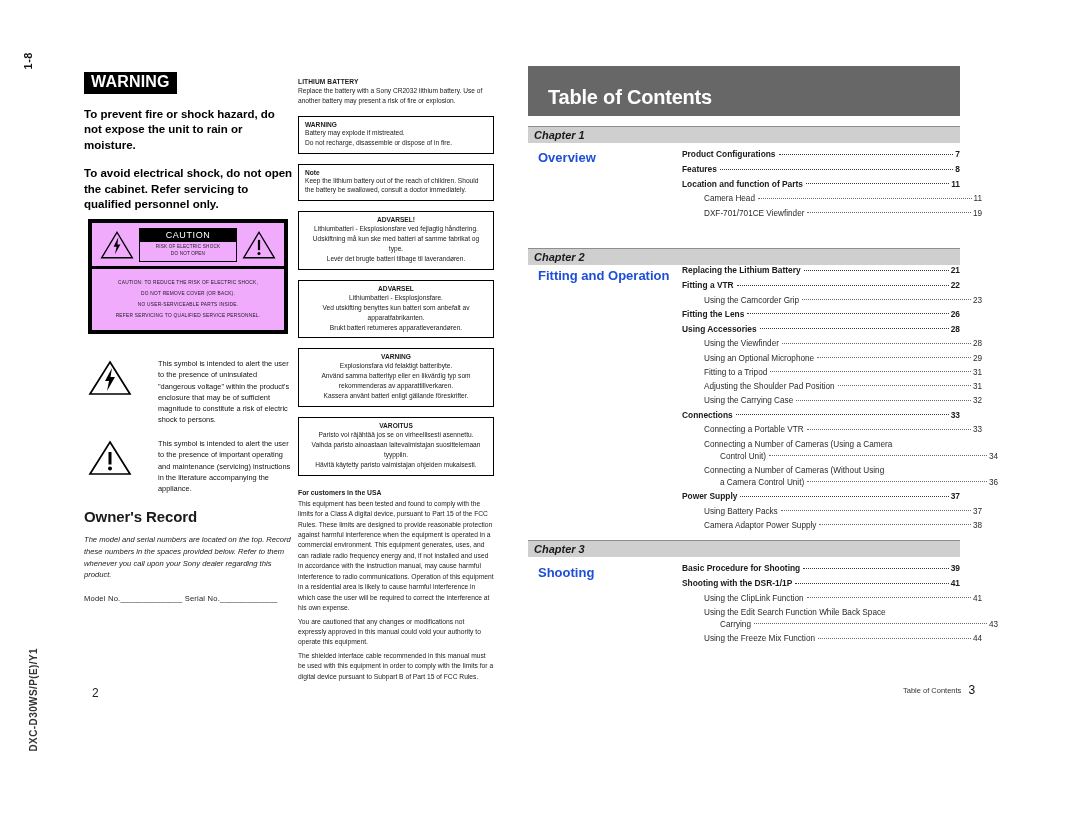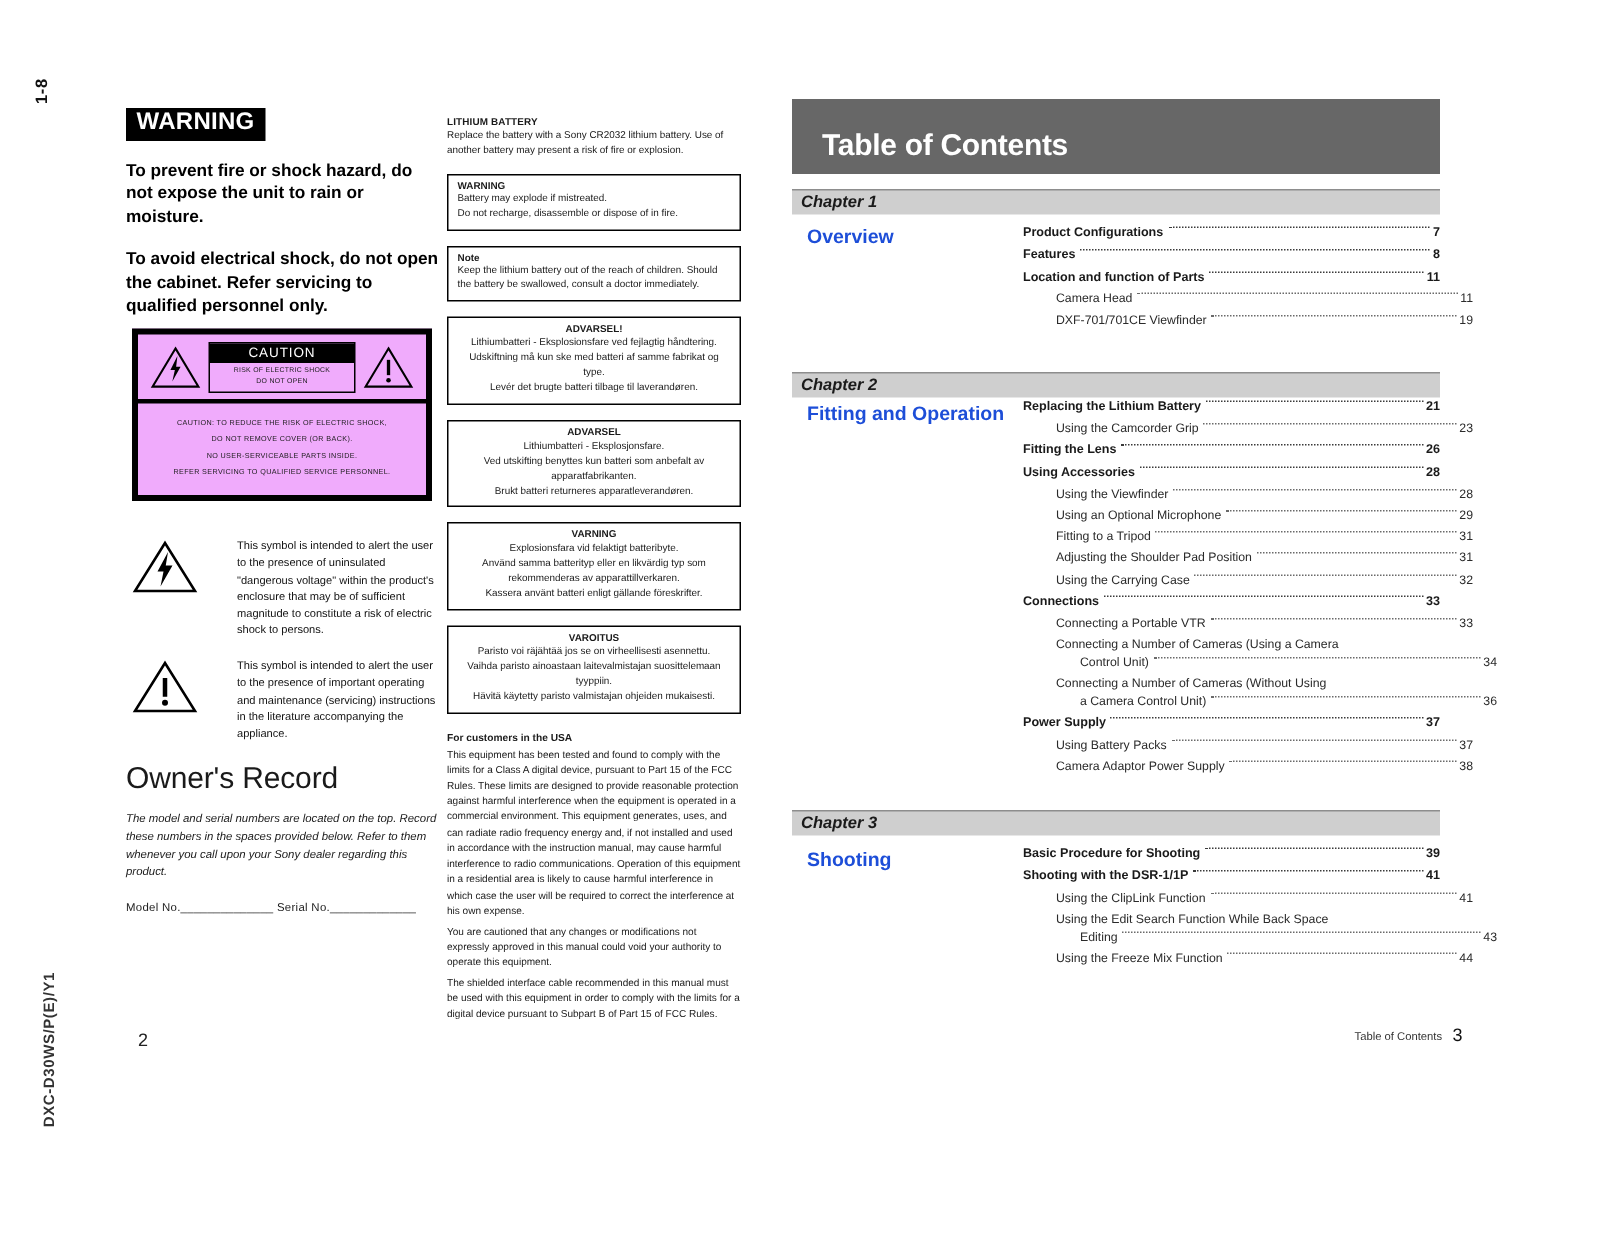--- a/index.html
+++ b/index.html
@@ -122,21 +122,21 @@
     gap: 26px;
     width: 208px;
   }
   #sym-block-1 { left: 88px; top: 358px; }
   #sym-block-2 { left: 88px; top: 438px; }
   .sym-icon { width: 44px; height: 38px; flex: none; margin-top: 1px; }
   .sym-text { font-size: 7.4px; line-height: 1.52; color: #111; }
 
   
   #owners-record { position: absolute; left: 84px; top: 508px; width: 215px; }
-  .or-title { font-size: 20px; font-weight: normal; letter-spacing: -.1px; }
+  .or-title { font-size: 15px; font-weight: bold; letter-spacing: -.1px; }
   .or-body { font-size: 7.6px; line-height: 1.55; margin-top: 9px; font-style: italic; }
   .or-fields { font-size: 7.6px; margin-top: 13px; letter-spacing: .2px; }
 
   
   .col-batt { position: absolute; left: 298px; top: 78px; width: 196px; }
   .batt-head { font-size: 6.6px; font-weight: bold; letter-spacing: .1px; }
   .batt-text { font-size: 6.6px; line-height: 1.5; margin-top: 1px; }
   .batt-box {
     border: 1px solid #000;
     padding: 4px 6px 5px 6px;
@@ -190,21 +190,21 @@
     width: 150px;
     font-size: 13px;
     font-weight: bold;
     line-height: 1.3;
     color: #1d4ed8;
   }
 
   .toc-list { position: absolute; left: 172px; width: 278px; }
   .toc-row {
     display: flex;
-    align-items: flex-start;
+    align-items: center;
     width: 100%;
     line-height: 1.18;
   }
   .toc-row .label { white-space: pre; }
   .toc-row .leader {
     flex: 1;
     border-bottom: 1px dotted #3a3a3a;
     margin: 0 2px 3px 3px;
     min-width: 8px;
     height: 1px;
@@ -382,20 +382,25 @@
       <div class="chapter-band" style="top: 248px;">
         <div class="cb-label">Chapter 2</div>
       </div>
       <div class="chapter-name" style="top: 268px;">Fitting and Operation</div>
       <div class="toc-list" style="top: 264px;">
         <div class="toc-row lvl1">
           <span class="label">Replacing the Lithium Battery</span>
           <span class="leader"></span>
           <span class="pg">21</span>
         </div>
+        <div class="toc-row lvl1">
+          <span class="label">Fitting a VTR</span>
+          <span class="leader"></span>
+          <span class="pg">22</span>
+        </div>
         <div class="toc-row lvl2">
           <span class="label">Using the Camcorder Grip</span>
           <span class="leader"></span>
           <span class="pg">23</span>
         </div>
         <div class="toc-row lvl1">
           <span class="label">Fitting the Lens</span>
           <span class="leader"></span>
           <span class="pg">26</span>
         </div>
@@ -491,21 +496,21 @@
         <div class="toc-row lvl2">
           <span class="label">Using the ClipLink Function</span>
           <span class="leader"></span>
           <span class="pg">41</span>
         </div>
         <div class="toc-row lvl2 nowrapline">
           <span class="label">Using the Edit Search Function While Back Space</span>
           <span class="pg"></span>
         </div>
         <div class="toc-row lvl3">
-          <span class="label">Editing</span>
+          <span class="label">Carrying</span>
           <span class="leader"></span>
           <span class="pg">43</span>
         </div>
         <div class="toc-row lvl2">
           <span class="label">Using the Freeze Mix Function</span>
           <span class="leader"></span>
           <span class="pg">44</span>
         </div>
       </div>
     </div>

